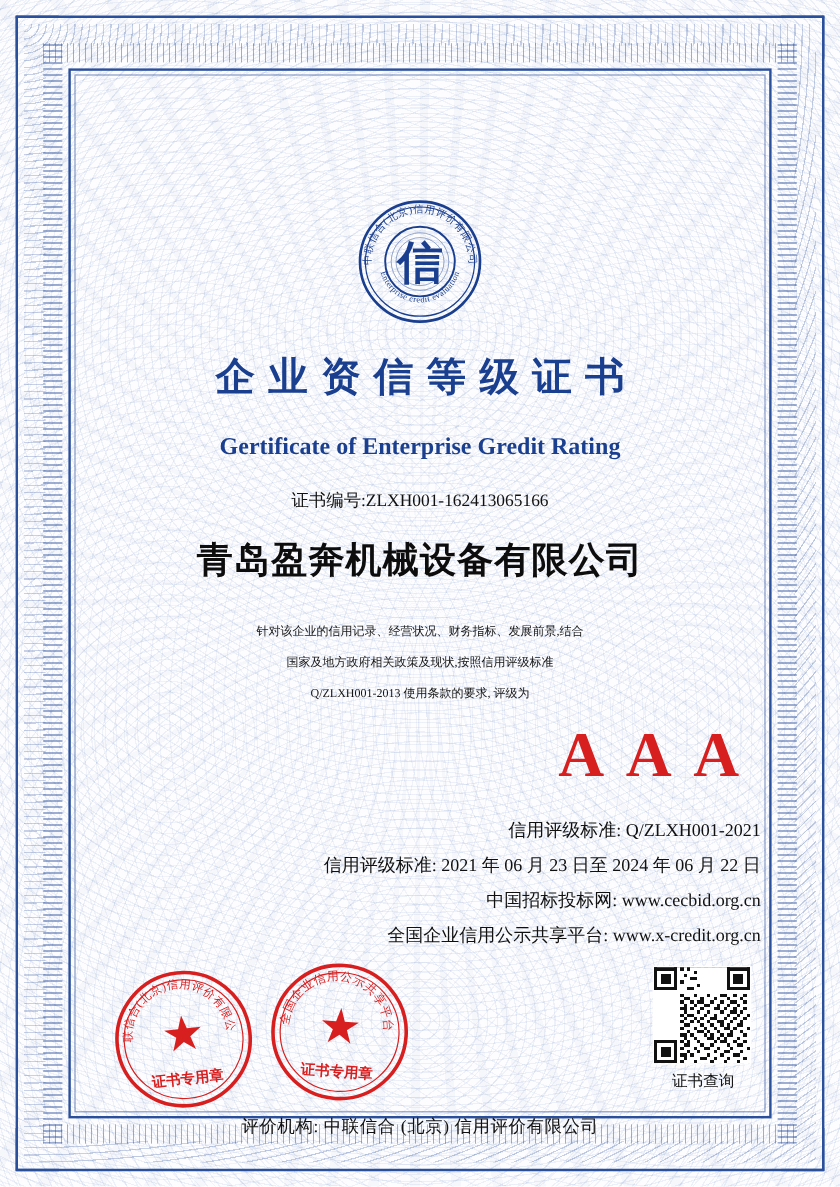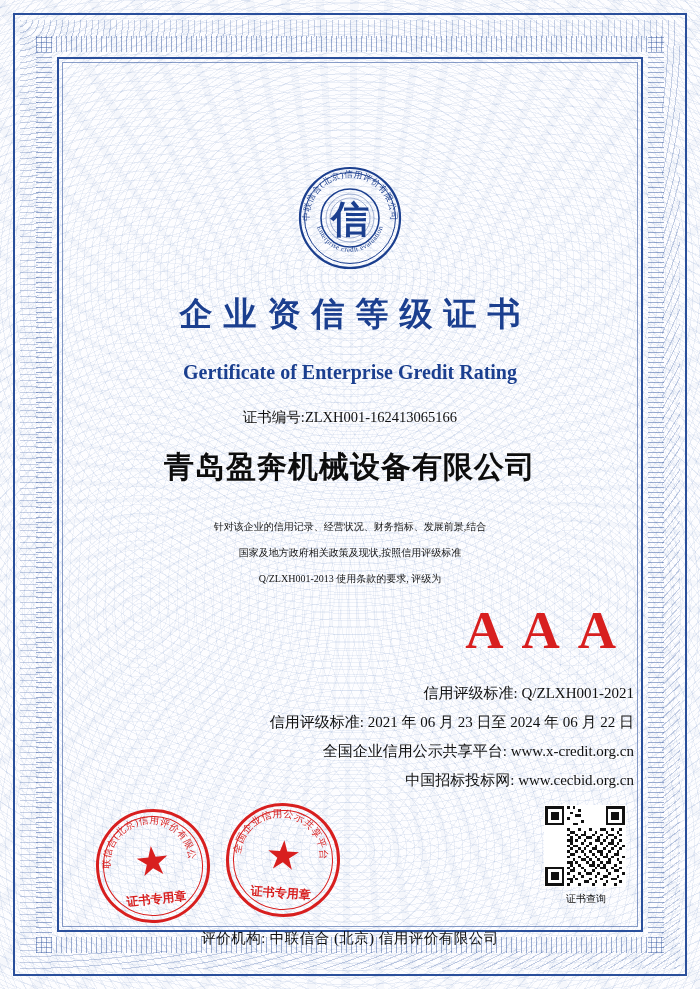--- a/index.html
+++ b/index.html
@@ -228,21 +228,21 @@
     height: 80px;
     background-color: #ffffff;
     background-image:
       repeating-linear-gradient(90deg, #111 0 3px, transparent 3px 6px),
       repeating-linear-gradient(0deg, #111 0 3px, transparent 3px 6px);
     background-blend-mode: multiply;
     border: 1px solid #fff;
   }
   .qr-label {
     margin-top: 5px;
-    font-size: 10px;
+    font-size: 13px;
     color: #101010;
   }
 
   .issuer {
     margin-top: 6px;
     font-size: 14.5px;
     color: #101010;
     letter-spacing: 0.5px;
   }
 </style>
@@ -309,26 +309,26 @@
     <div class="details">
       <div class="detail-line">
         <span>信用评级标准:</span>
         <span class="val-link">Q/ZLXH001-2021</span>
       </div>
       <div class="detail-line">
         <span>信用评级标准:</span>
         <span class="val-link">2021 年 06 月 23 日至 2024 年 06 月 22 日</span>
       </div>
       <div class="detail-line">
+        <span>中国招标投标网:</span>
+        <span class="val-link">www.cecbid.org.cn</span>
+      </div>
+      <div class="detail-line">
         <span>全国企业信用公示共享平台:</span>
         <span class="val-link">www.x-credit.org.cn</span>
-      </div>
-      <div class="detail-line">
-        <span>中国招标投标网:</span>
-        <span class="val-link">www.cecbid.org.cn</span>
       </div>
     </div>
 
     <div class="seals-row">
 
       <div class="seal one">
         <div class="seal-inner-ring"></div>
         <svg class="seal-arc-svg" width="108" height="108" viewBox="0 0 108 108" style="position:absolute;left:-3px;top:-3px;" aria-hidden="true">
           <defs>
               <path id="sealArc1" d="M 54,54 m -40,0 a 40,40 0 1,1 80,0" fill="none"></path>

